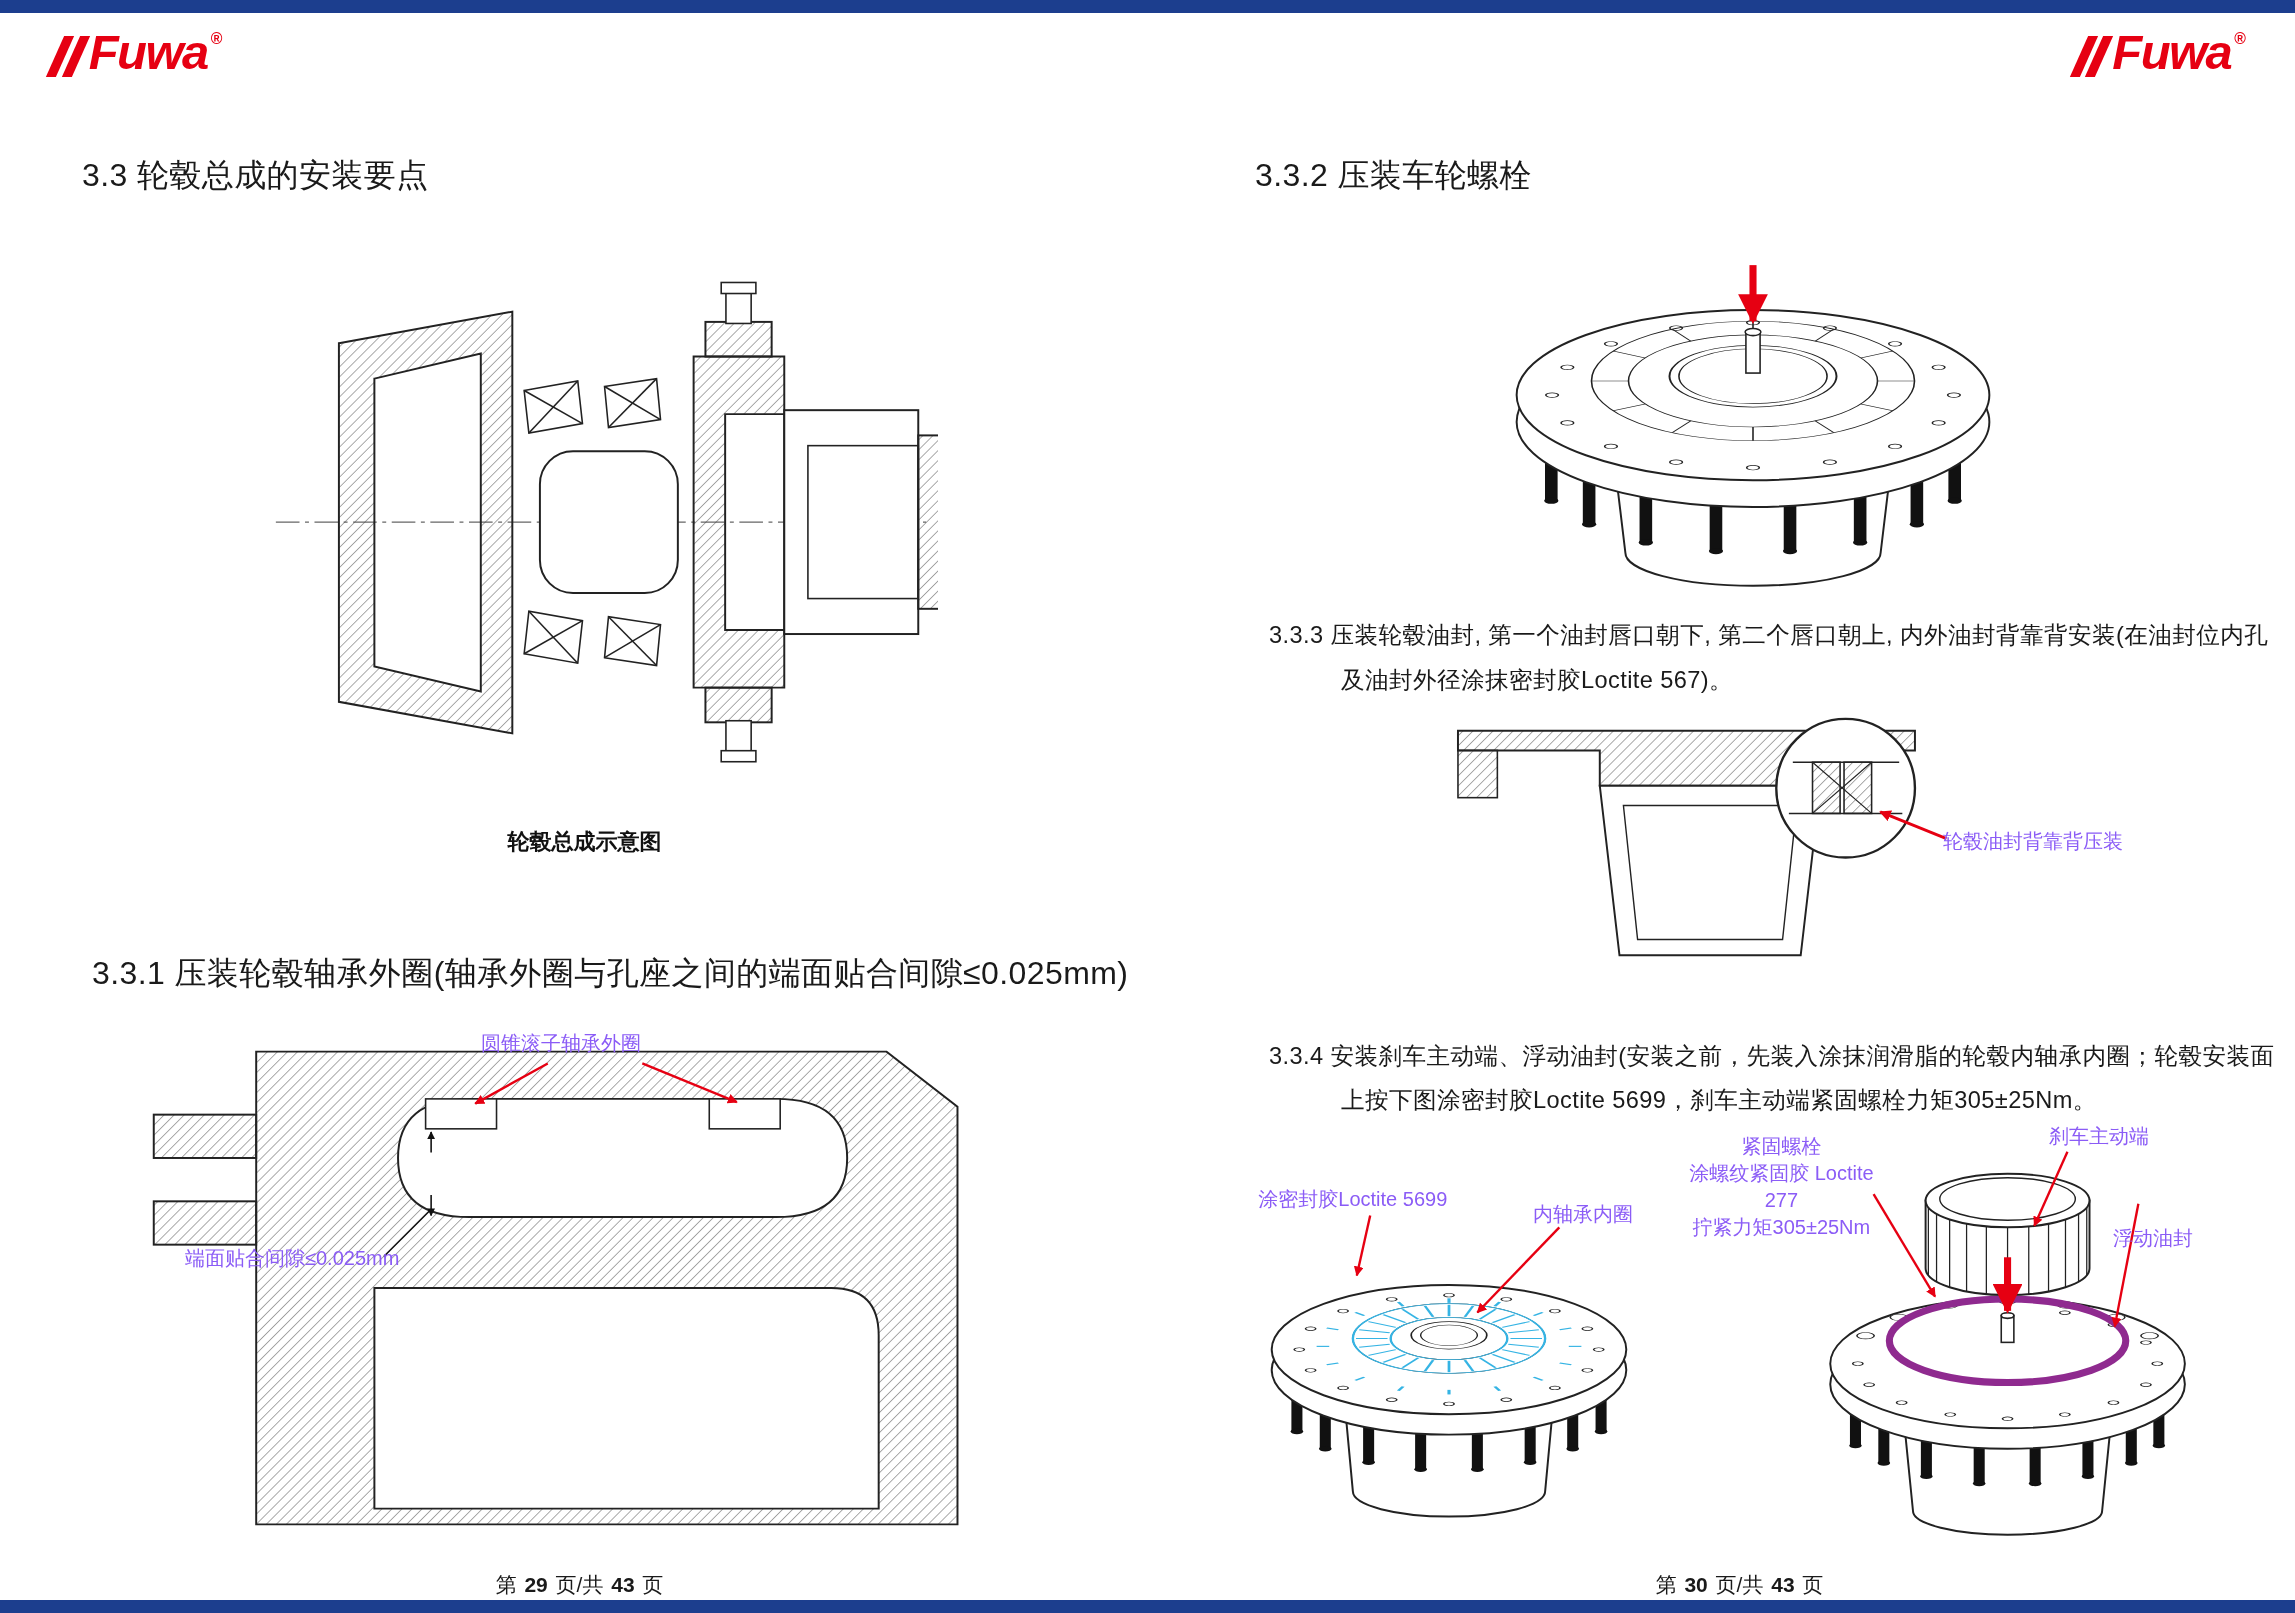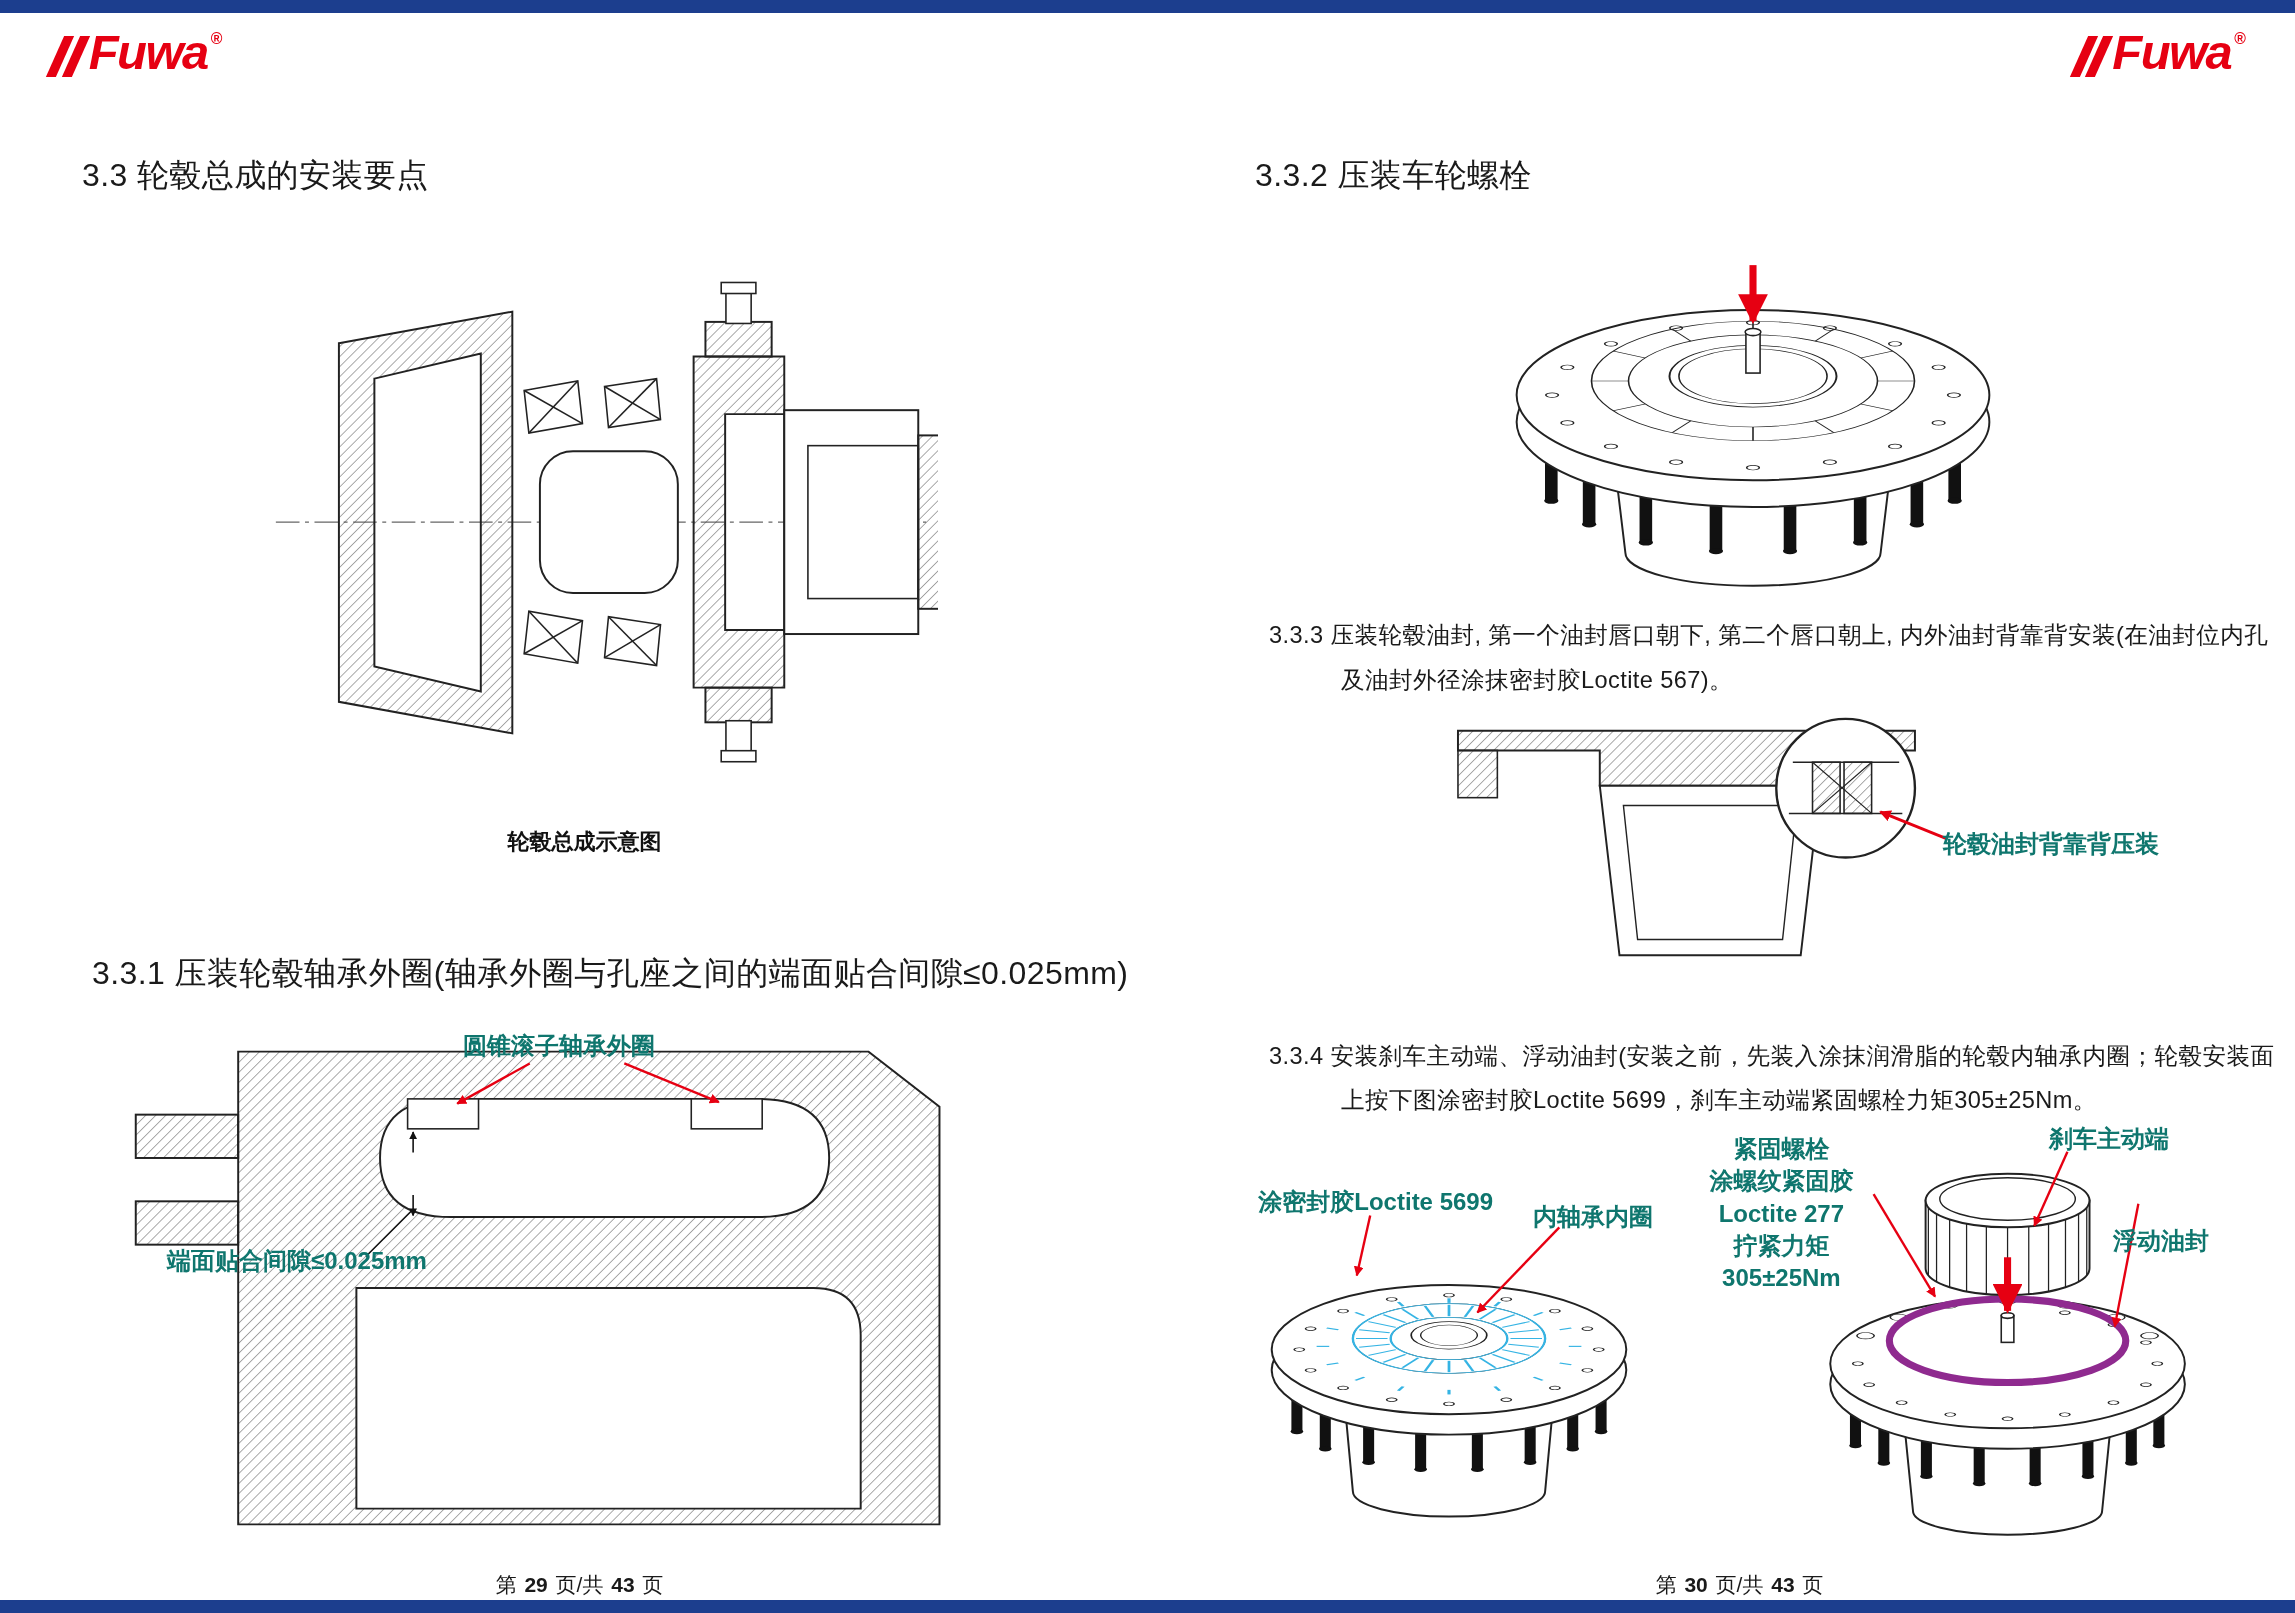--- a/index.html
+++ b/index.html
@@ -10,21 +10,21 @@
   .abs{position:absolute;justify-content:center;}
   .bar{left:0;width:2295px;height:12.6px;background:#1c3e8e;}
   .logo{display:flex;align-items:flex-start;gap:3.2px;}
   .logo .slashes{display:flex;gap:5.5px;margin-top:7.9px;margin-right:4.7px;}
   .logo .slash{width:10.2px;height:41px;background:#e60012;transform:skewX(-24deg);}
   .logo .logo-text{font-size:49px;font-weight:bold;font-style:italic;color:#e60012;line-height:1;letter-spacing:-1.6px;}
   .logo .reg{font-size:15.8px;color:#e60012;font-weight:bold;margin-top:1.6px;}
   .heading{font-size:32px;color:#1a1a1a;letter-spacing:0.4px;white-space:nowrap;}
   .para{font-size:23.6px;color:#1a1a1a;letter-spacing:0.4px;white-space:nowrap;margin-left:14px;}
   .caption{font-size:22px;font-weight:bold;text-align:center;width:315px;}
-  .fig-label{position:absolute;font-size:24px;font-weight:bold;color:#0f766e;white-space:nowrap;line-height:1.35;}
+  .fig-label{position:absolute;font-size:20px;font-weight:normal;color:#8b5cf6;white-space:nowrap;line-height:1.35;}
   .fig-label.center{text-align:center;white-space:normal;}
   .footer{font-size:21px;width:315px;text-align:center;color:#1a1a1a;}
   .footer span,.footer b{margin:0 3.9px;}
   svg{display:block;}
 </style>
 </head>
 <body>
 
 <svg width="0" height="0" style="position:absolute" aria-hidden="true">
   <defs>
@@ -91,21 +91,21 @@
     <rect x="560" y="592" width="84" height="44" fill="url(#hatch)" stroke="#222" stroke-width="2.5"></rect>
     <rect x="586" y="634" width="32" height="40" fill="#fff" stroke="#222" stroke-width="2"></rect>
     <rect x="580" y="672" width="44" height="14" fill="#fff" stroke="#222" stroke-width="2"></rect>
   </svg>
 </div>
 
 <div class="abs caption" style="left:427px;top:827px;">轮毂总成示意图</div>
 
 <div class="abs heading" style="left:92px;top:952px;">3.3.1 压装轮毂轴承外圈(轴承外圈与孔座之间的端面贴合间隙≤0.025mm)</div>
 
-<div class="abs" style="left:120px;top:1020px;width:851px;height:536px;">
+<div class="abs" style="left:138px;top:1020px;width:851px;height:536px;">
   <svg viewBox="0 0 1080 680" width="851" height="536">
     <rect x="20" y="120" width="130" height="55" fill="url(#hatch)" stroke="#222" stroke-width="2.5"></rect>
     <rect x="20" y="230" width="130" height="55" fill="url(#hatch)" stroke="#222" stroke-width="2.5"></rect>
     <path d="M150,40 L950,40 L1040,110 L1040,640 L150,640 Z
              M420,100 H810 Q900,100 900,175 Q900,250 810,250 H420 Q330,250 330,175 Q330,100 420,100 Z
              M300,340 H880 Q940,340 940,400 L940,620 L300,620 Z" fill="url(#hatch)" fill-rule="evenodd" stroke="#222" stroke-width="2.5"></path>
     <rect x="365" y="100" width="90" height="38" fill="#fff" stroke="#222" stroke-width="2"></rect>
     <rect x="725" y="100" width="90" height="38" fill="#fff" stroke="#222" stroke-width="2"></rect>
     <g stroke="#111" stroke-width="2">
       <line x1="372" y1="168" x2="372" y2="142" marker-end="url(#arrowBlack)"></line>

